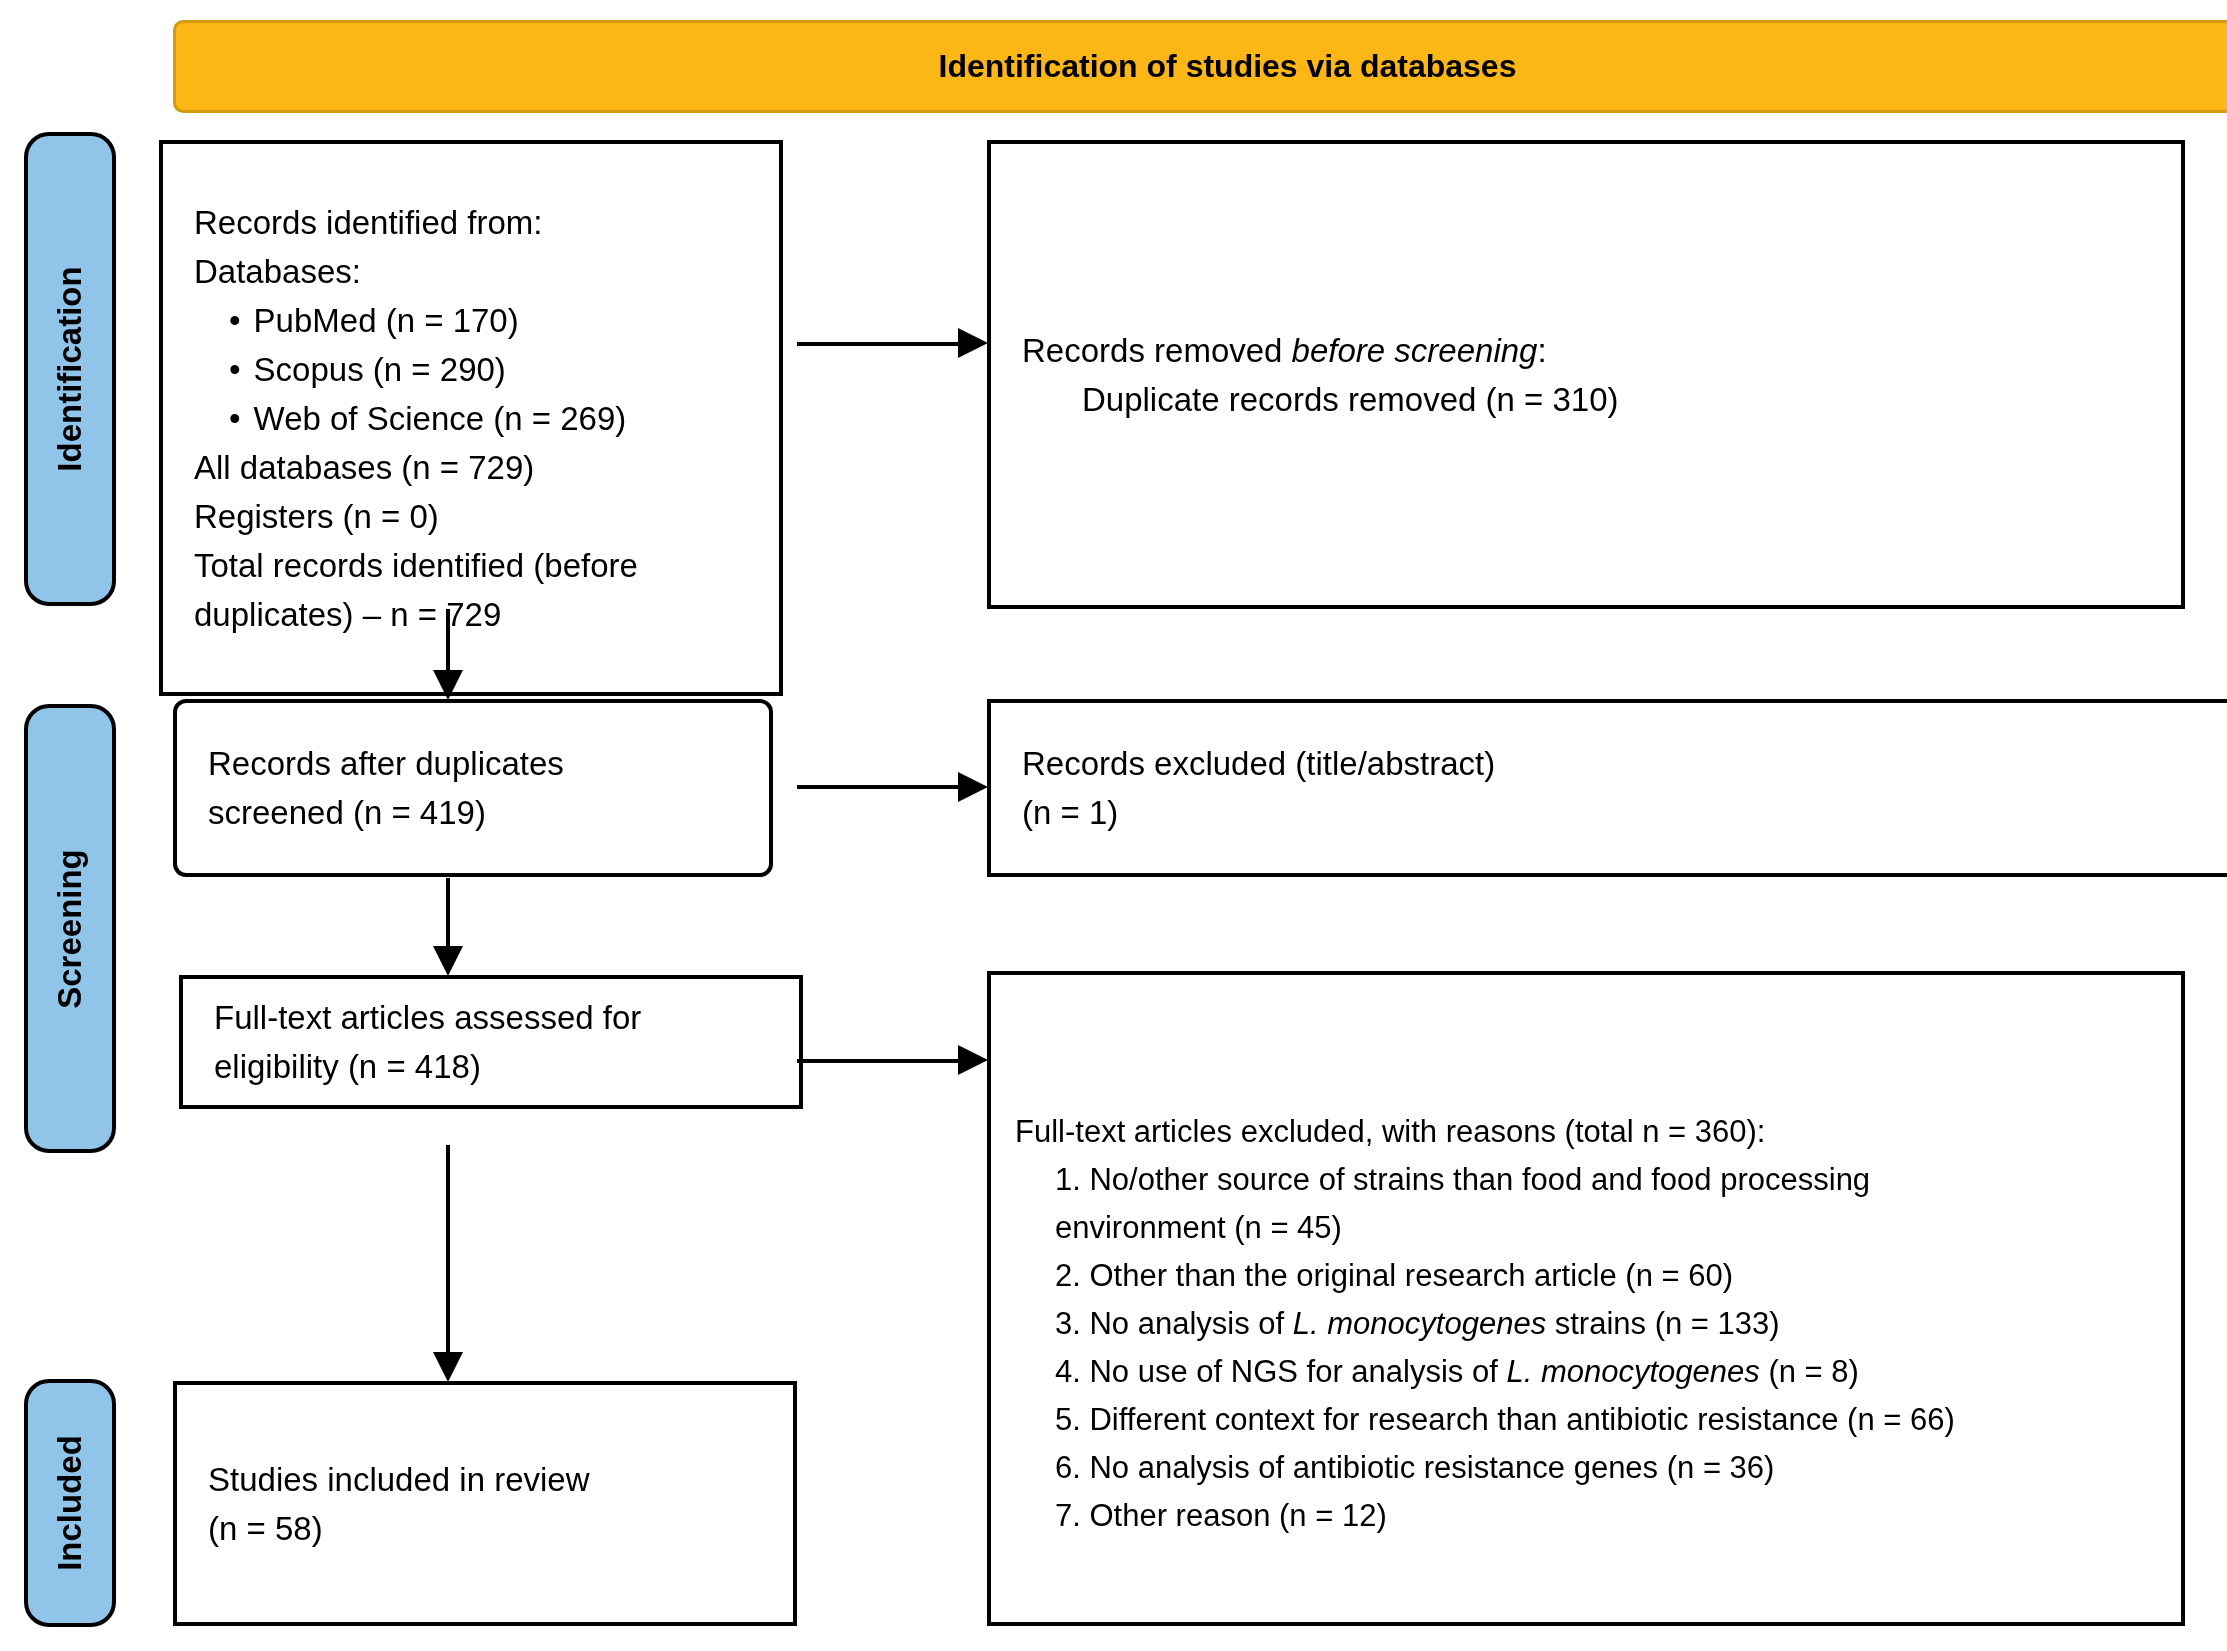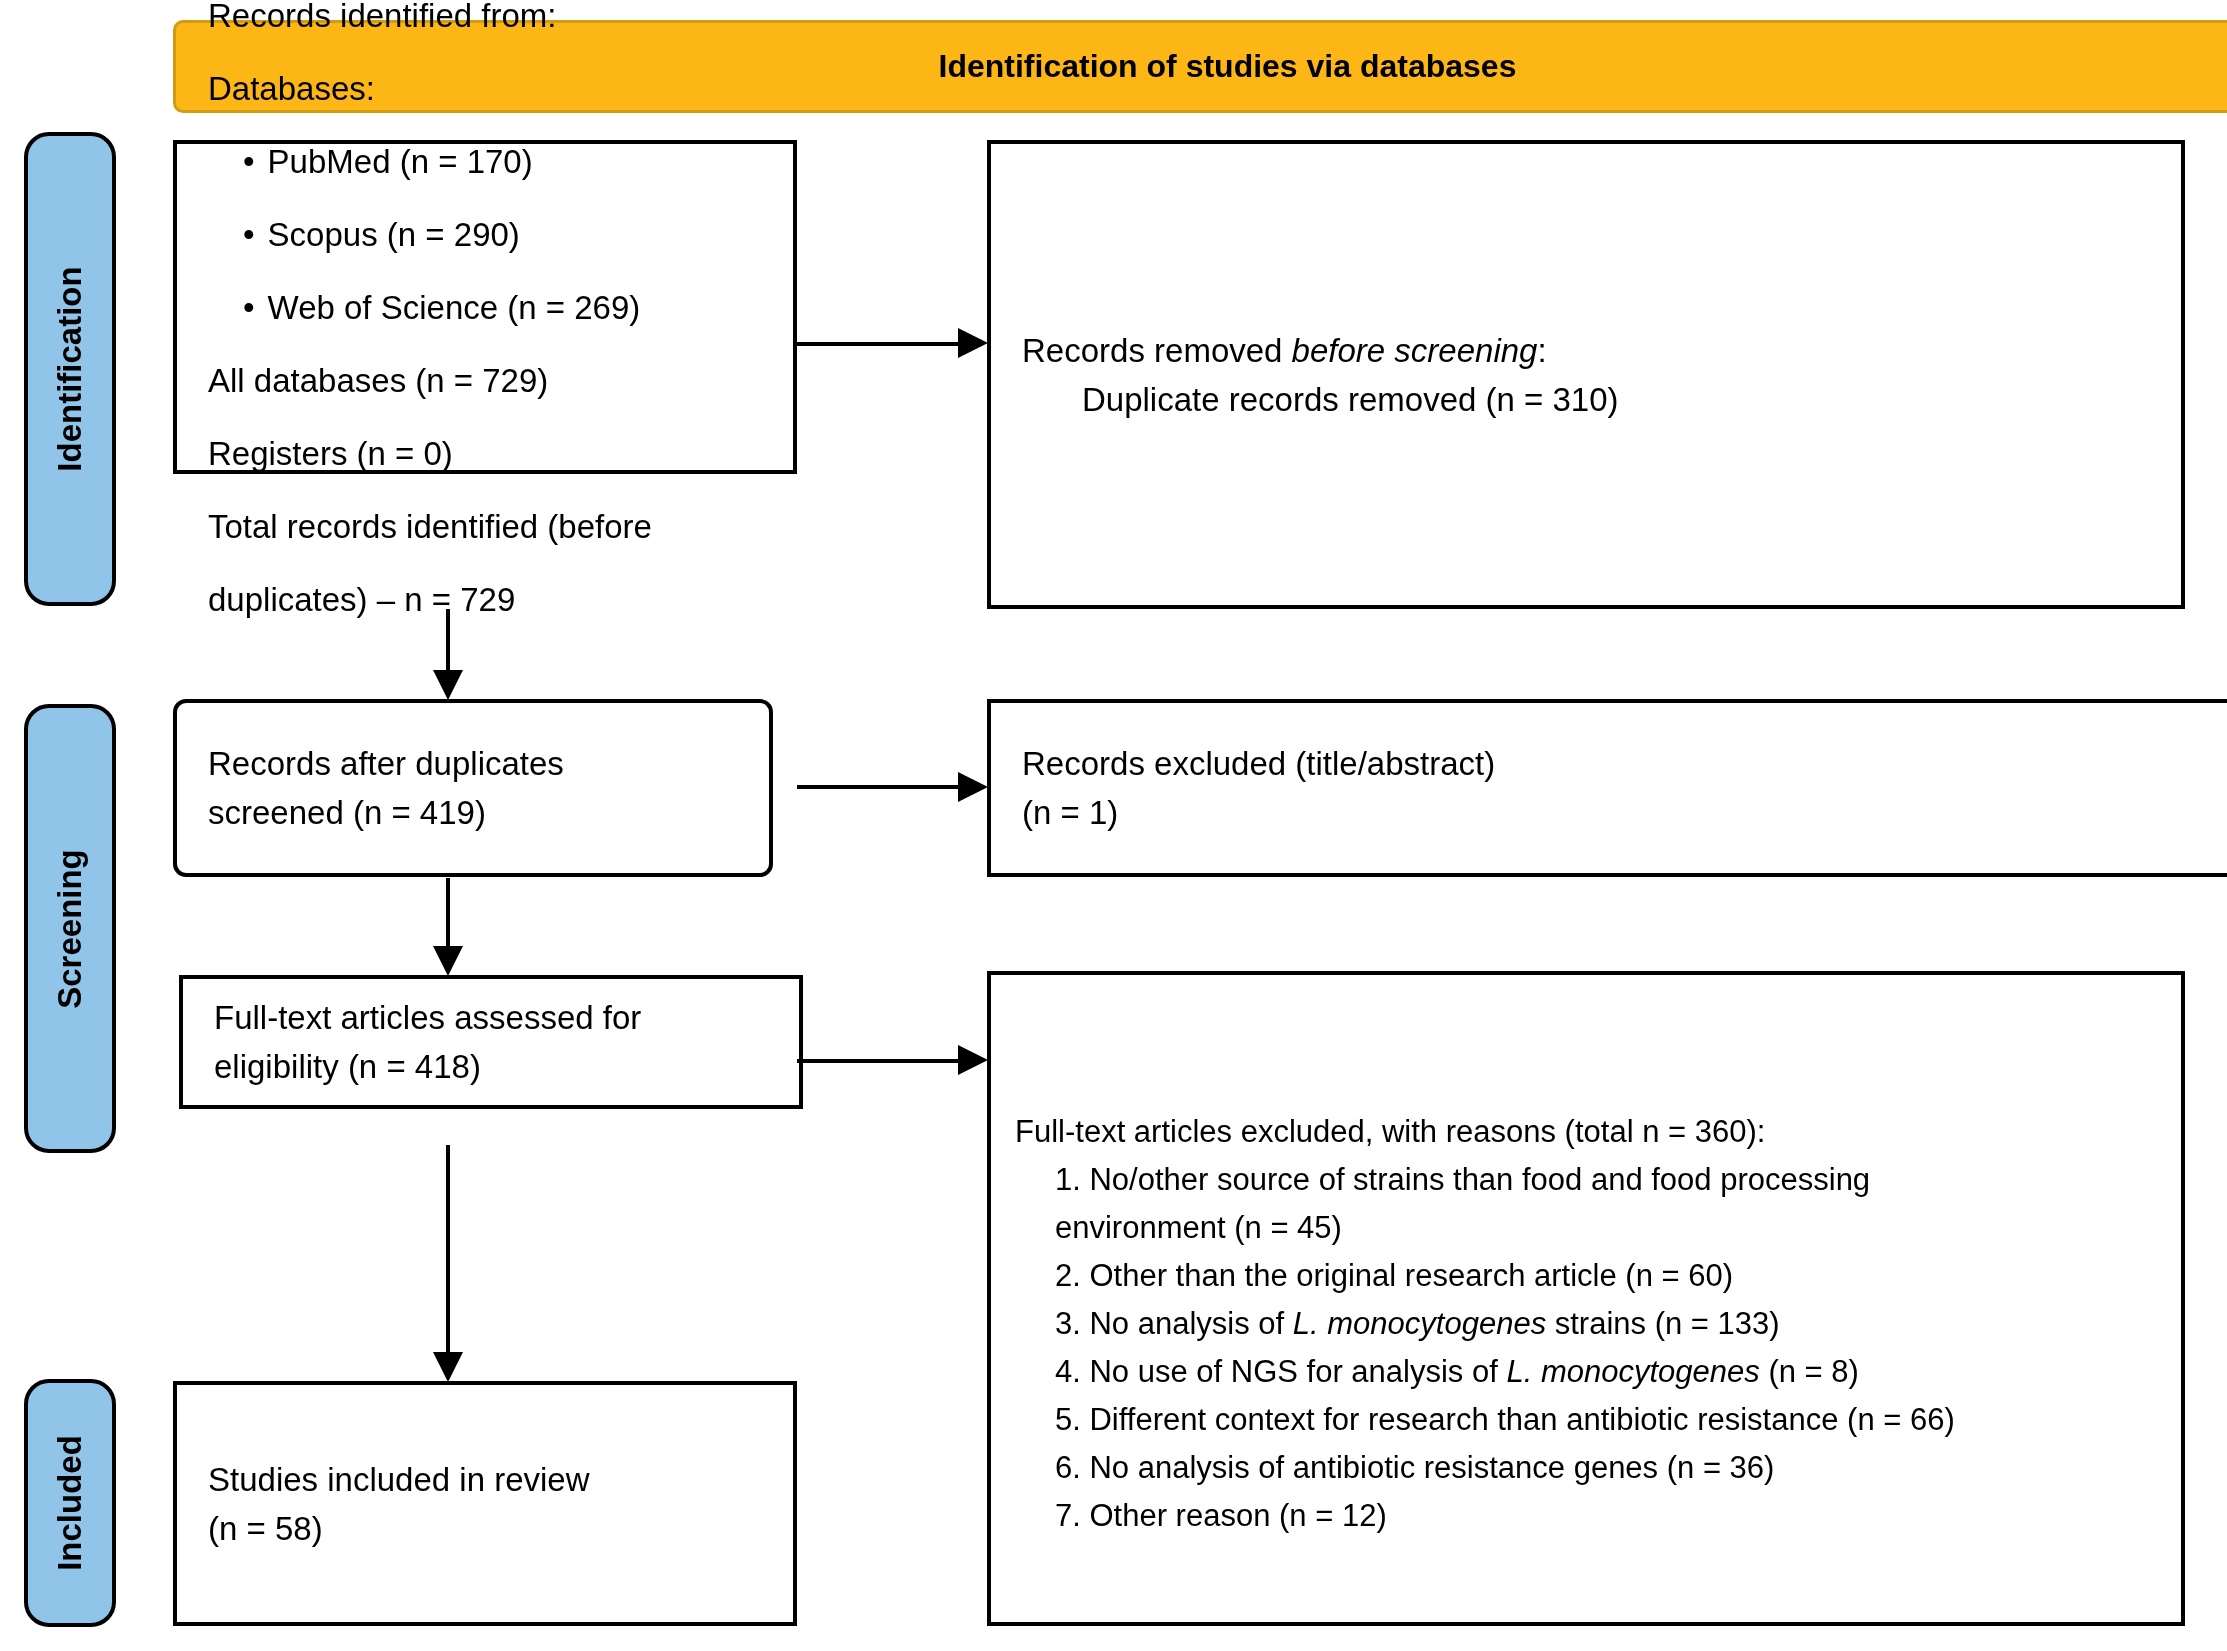--- a/index.html
+++ b/index.html
@@ -37,21 +37,21 @@
     display:flex;flex-direction:column;justify-content:center;
     font-size:33px;line-height:49px;
     padding-left:31px;padding-right:12px;
   }
   .box .line{white-space:nowrap;}
   .bullet-row{display:flex;margin-left:35px;white-space:nowrap;}
   .bullet-glyph{width:24.6px;flex:0 0 24.6px;}
   .detail-indent{margin-left:60px;}
   .italic{font-style:italic;}
 
-  #box-records-identified{left:173px;top:140px;width:624px;height:334px;gap:24px;}
+  #box-records-identified{left:159px;top:140px;width:624px;height:556px;}
   #box-records-removed{left:987px;top:140px;width:1198px;height:469px;}
   #box-records-screened{left:173px;top:699px;width:600px;height:178px;border-radius:13px;}
   #box-records-excluded{left:987px;top:699px;width:1378px;height:178px;}
   #box-fulltext-assessed{left:179px;top:975px;width:624px;height:134px;}
   #box-fulltext-excluded{
     left:987px;top:971px;width:1198px;height:655px;
     font-size:31px;line-height:48px;padding-left:24px;padding-top:50px;
   }
   #box-studies-included{left:173px;top:1381px;width:624px;height:245px;}
   .reason-item{margin-left:40px;white-space:nowrap;}

